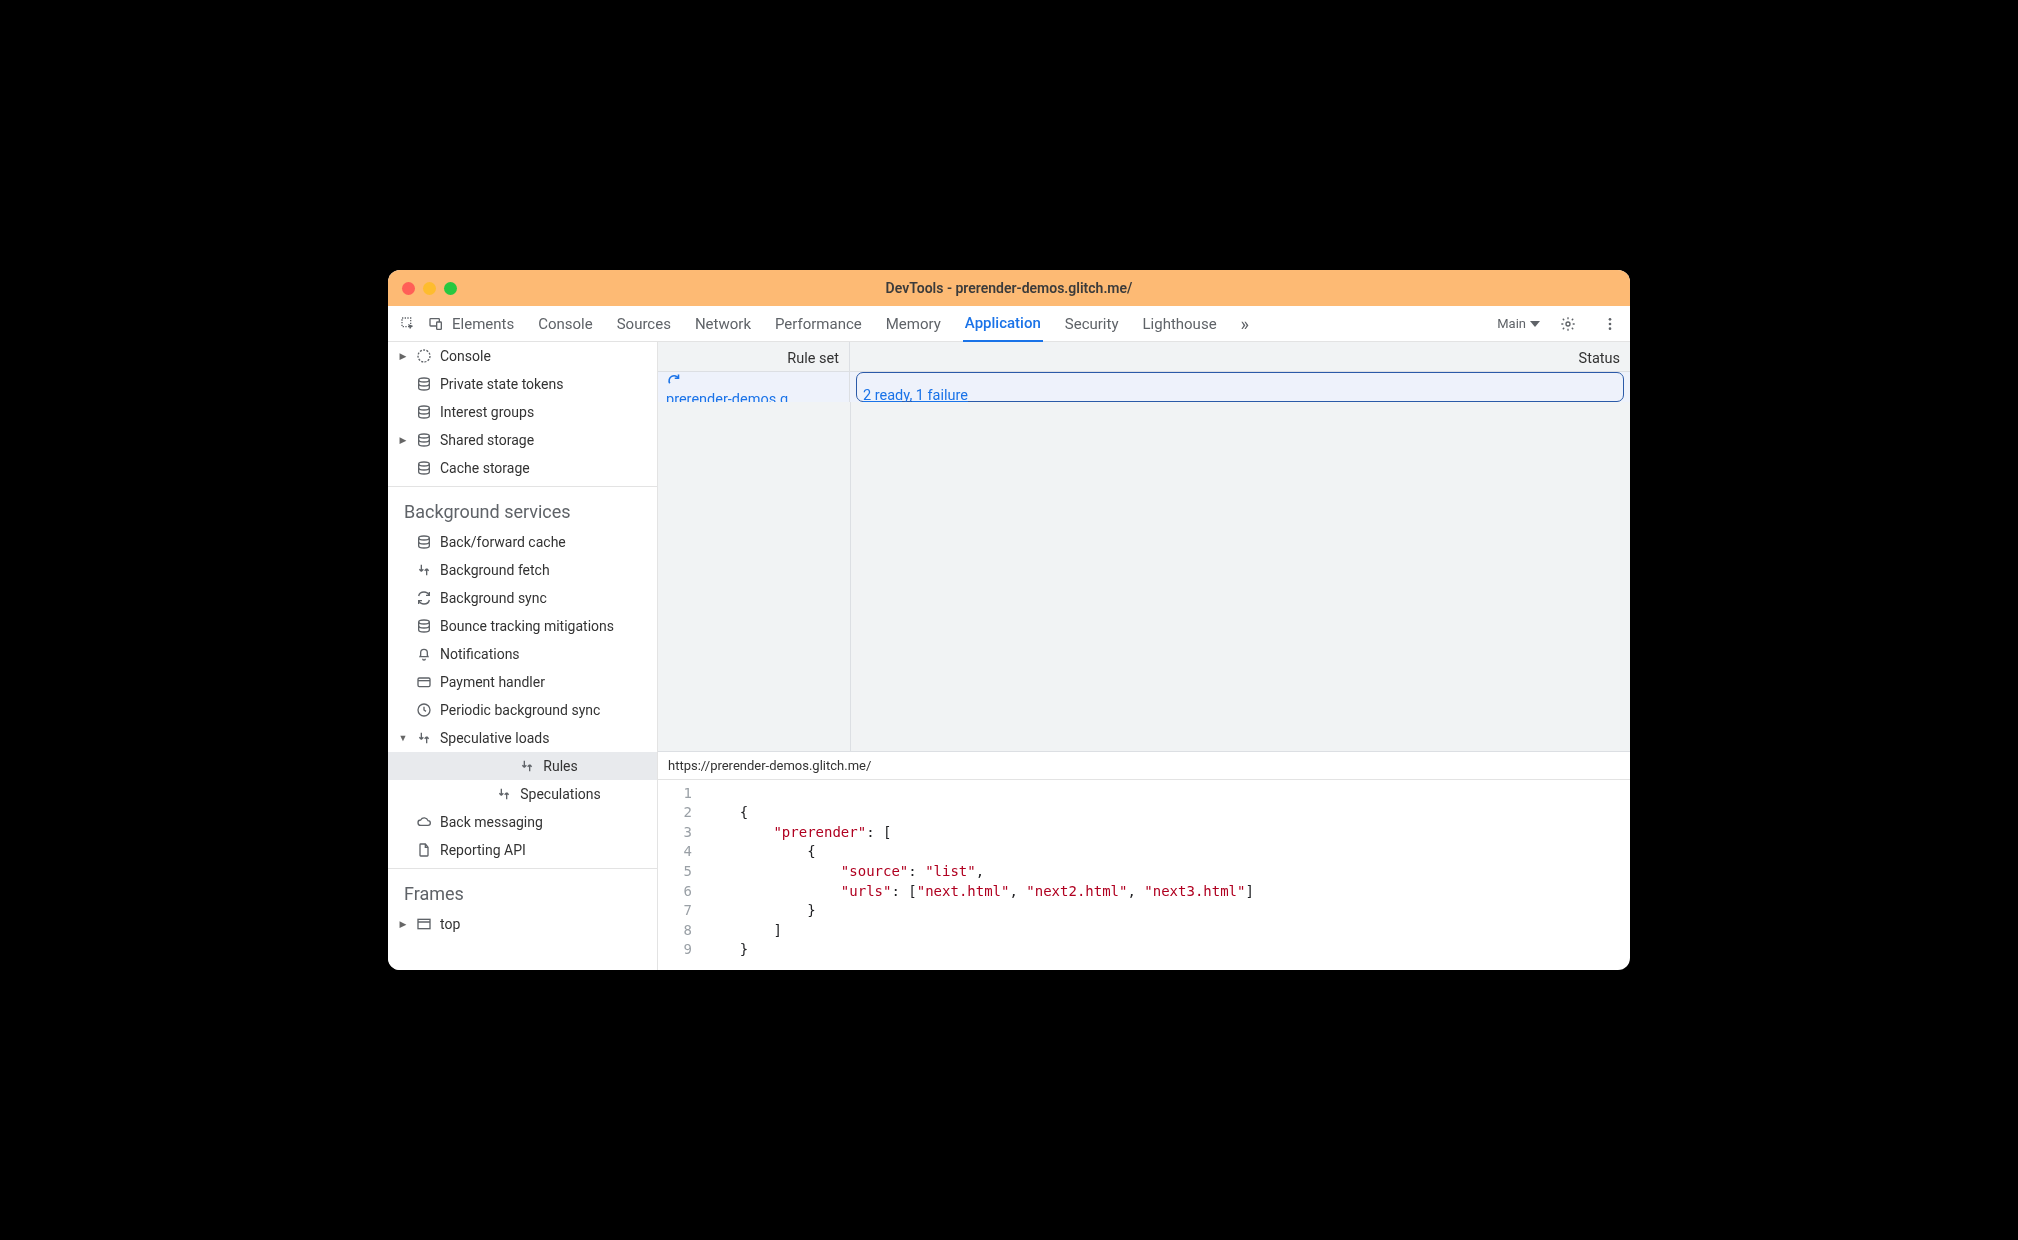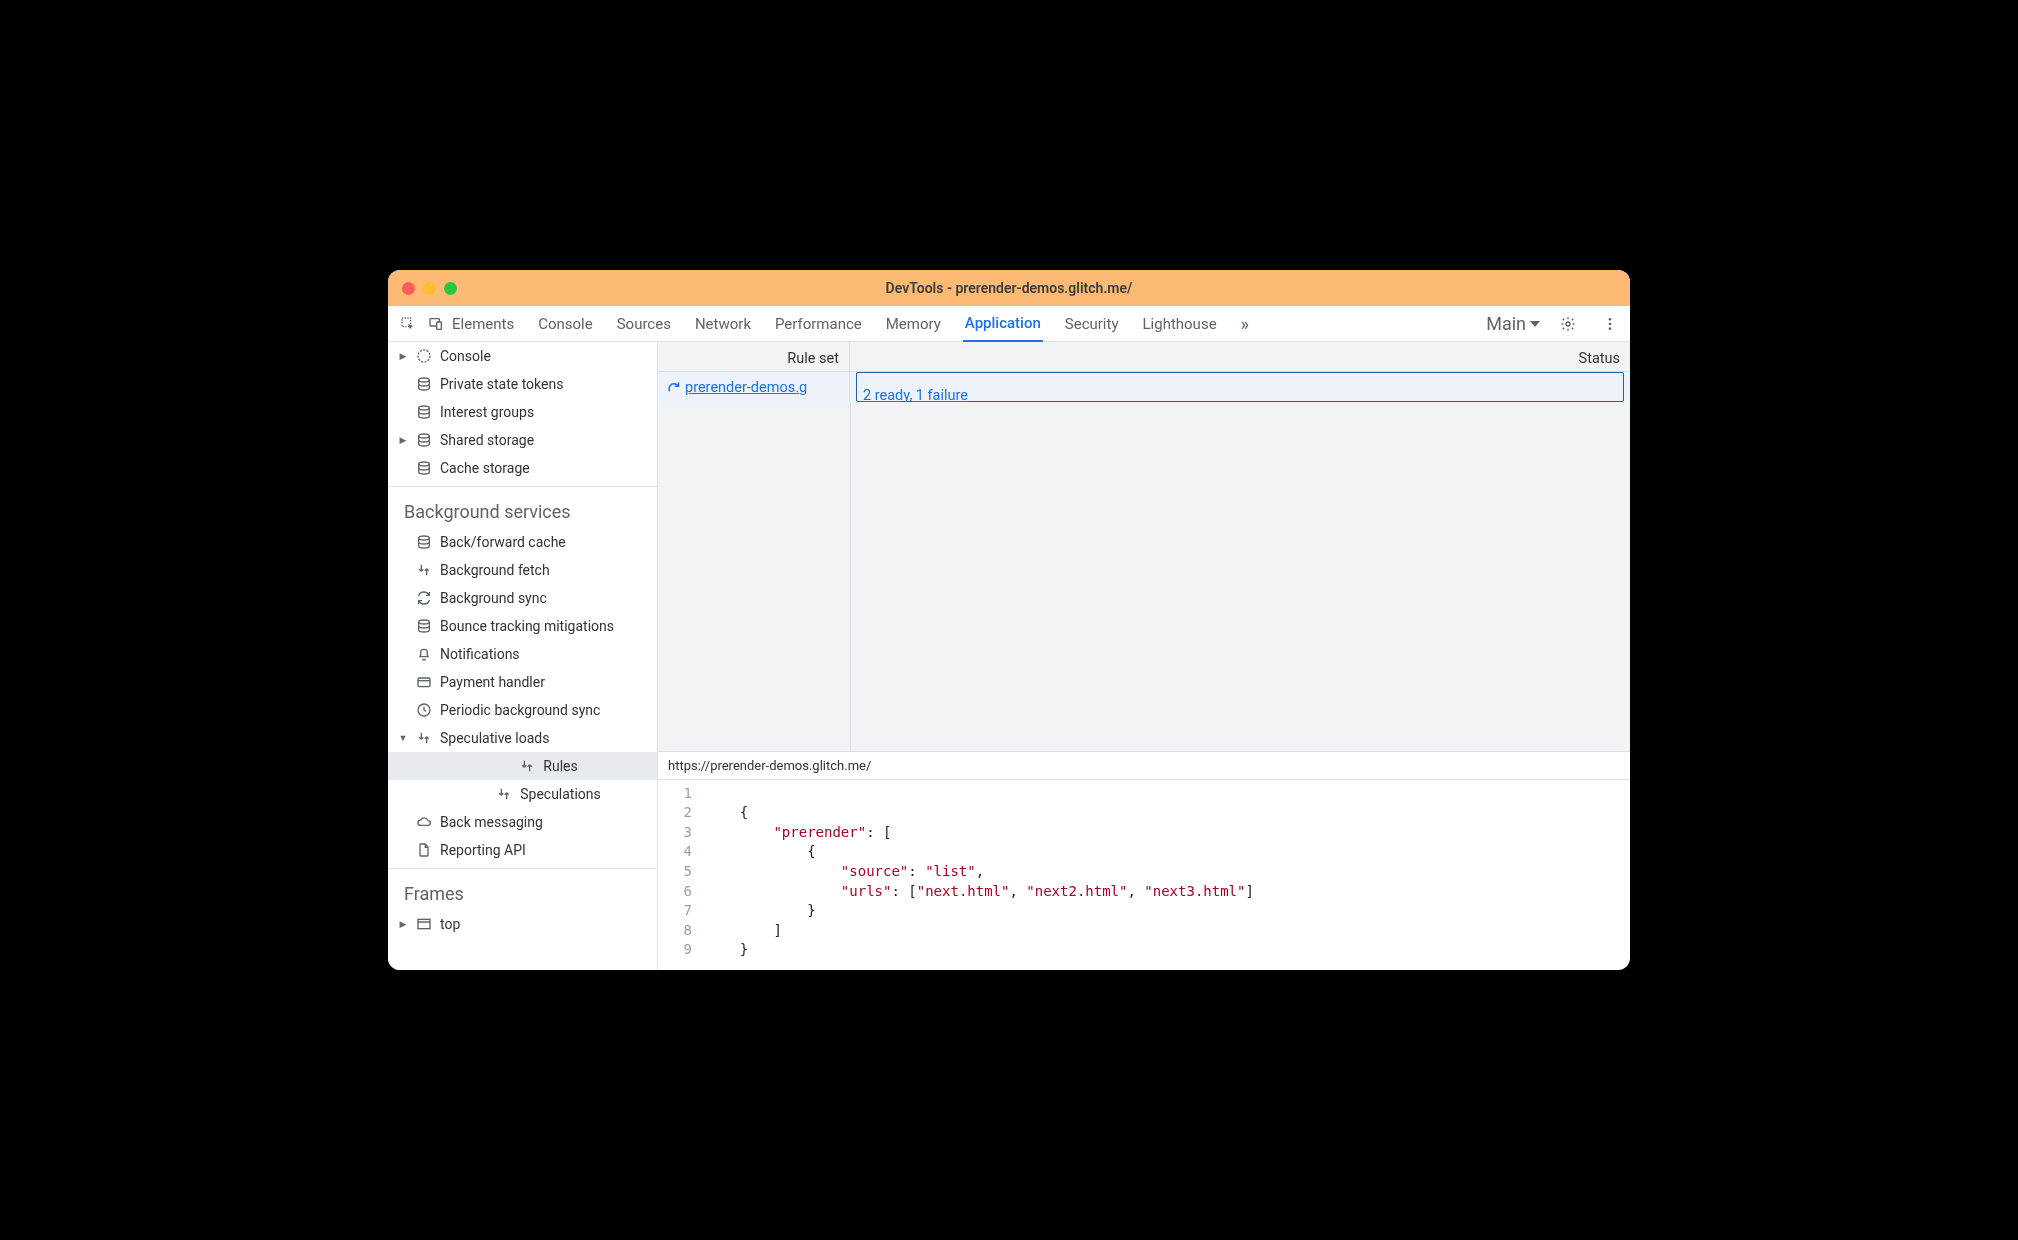--- a/index.html
+++ b/index.html
@@ -49,40 +49,40 @@
   padding: 0 6px;
 }
 .tb-icon-btn {
   width: 28px; height: 28px; display:flex; align-items:center; justify-content:center;
   color:#5f6368; cursor:pointer;
 }
 .tabs { display:flex; gap: 20px; margin-left: 0; align-items:center; height:100%; }
 .tab { font-size: 15px; color:#5f6368; cursor:pointer; padding: 0 2px; height:100%; display:flex; align-items:center; }
 .tab.active { color:#1a73e8; border-bottom: 2.5px solid #1a73e8; font-weight:500; margin-bottom:-1px; }
 .tb-right { margin-left:auto; display:flex; align-items:center; gap:14px; color:#5f6368; }
-.frame-select { display:flex; align-items:center; gap:4px; font-size:18px; cursor:pointer; }
+.frame-select { display:flex; align-items:center; gap:4px; font-size:13px; cursor:pointer; }
 .caret-down { width:0;height:0;border-left:5px solid transparent;border-right:5px solid transparent;border-top:6px solid #5f6368; }
 .body { flex:1; display:flex; overflow:hidden; }
 .sidebar { width: 270px; border-right:1px solid #e3e3e3; background:#fff; overflow-y:auto; font-size:14px; }
 .tree-item { display:flex; align-items:center; height:28px; padding-left: 22px; gap:8px; cursor:pointer; color:#333; white-space:nowrap; }
 .tree-item.sub2 { padding-left: 52px; justify-content: center; }
 .tree-item.selected { background:#e8eaed; }
 .disclosure { width:10px; font-size:9px; color:#666; text-align:center; margin-left:-12px; }
 .ticon { width:16px; height:16px; flex-shrink:0; }
 .section-label { font-size:18px; color:#5f6368; padding: 10px 0 6px 16px; }
 .sidebar-divider { height:1px; background:#e3e3e3; margin:4px 0; }
 .main { flex:1; display:flex; flex-direction:column; }
 .grid-header { height:30px; background:#f1f3f4; border-bottom:1px solid #dcdfe3; display:flex; font-size:14.5px;text-align:right; }
 .grid-header .col1 { width:192px; padding:8px 10px; border-right:1px solid #dcdfe3; color:#333; }
 .grid-header .col2 { flex:1; padding:8px 10px; color:#333; }
 .grid-row { height:30px; background:#eef2fb; display:flex; align-items:center; font-size:14.5px; }
-.grid-row .col1 { width:192px; padding:0 8px; display:flex; align-items:center; gap:4px; border-right:1px solid #dcdfe3; height:100%; overflow:hidden; }
+.grid-row .col1 { width:192px; padding:0 8px; display:flex; gap:4px; border-right:1px solid #dcdfe3; height:100%; overflow:hidden;flex-direction:column; }
 .grid-row .col2 { flex:1; padding:0 6px; height:100%; display:flex; align-items:center;}
 .ruleset-link { color:#1a73e8; text-decoration:underline; cursor:pointer; white-space:nowrap; overflow:hidden; }
-.status-link { color:#1a73e8; text-decoration:underline; cursor:pointer; border:1.5px solid #2b5aa8; border-radius:2px; padding: 14px 6px; width:100%; height:22px; line-height:18px; }
+.status-link { color:#1a73e8; text-decoration:underline; cursor:pointer; border:1.5px solid #2b5aa8; border-radius:7px; padding: 14px 6px; width:100%; height:22px; line-height:18px; }
 .grid-empty { flex:1; background:#f1f3f4; border-bottom:1px solid #dcdfe3; position:relative; }
 .grid-empty::before { content:""; position:absolute; left:192px; top:0; bottom:0; width:1px; background:#dcdfe3; }
 .detail-header { padding:6px 10px; border-bottom:1px solid #e3e3e3; font-size:13px; color:#333; }
 .code-view { display:flex; font-family: Menlo, Consolas, monospace; font-size:14px; line-height:1.4; padding:4px 0 10px 0; }
 .gutter { width:48px; text-align:right; color:#9aa0a6; padding-right:14px; }
 .gutter div { line-height:1.4; }
 .code { flex:1; white-space:pre; }
 .code .p { color:#202124; }
 .code .k { color:#b00020; }
 .code .s { color:#b00020; }

